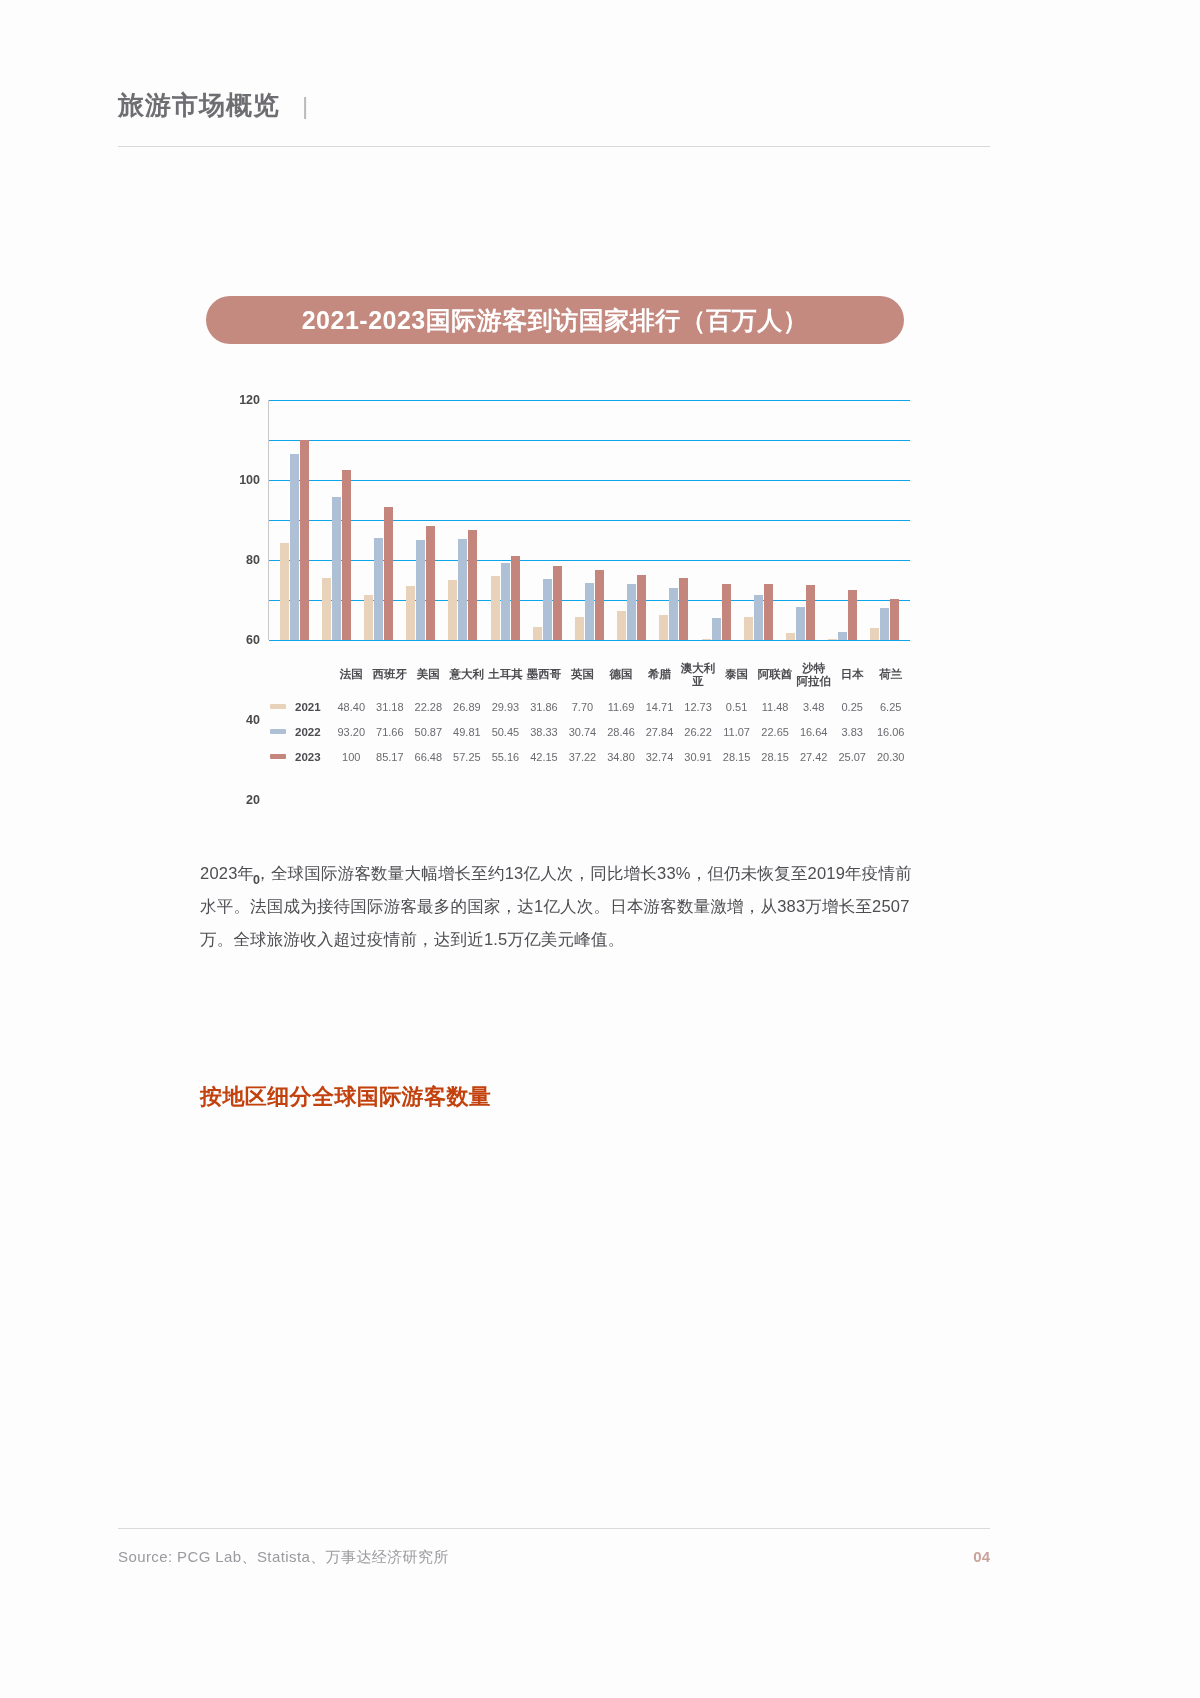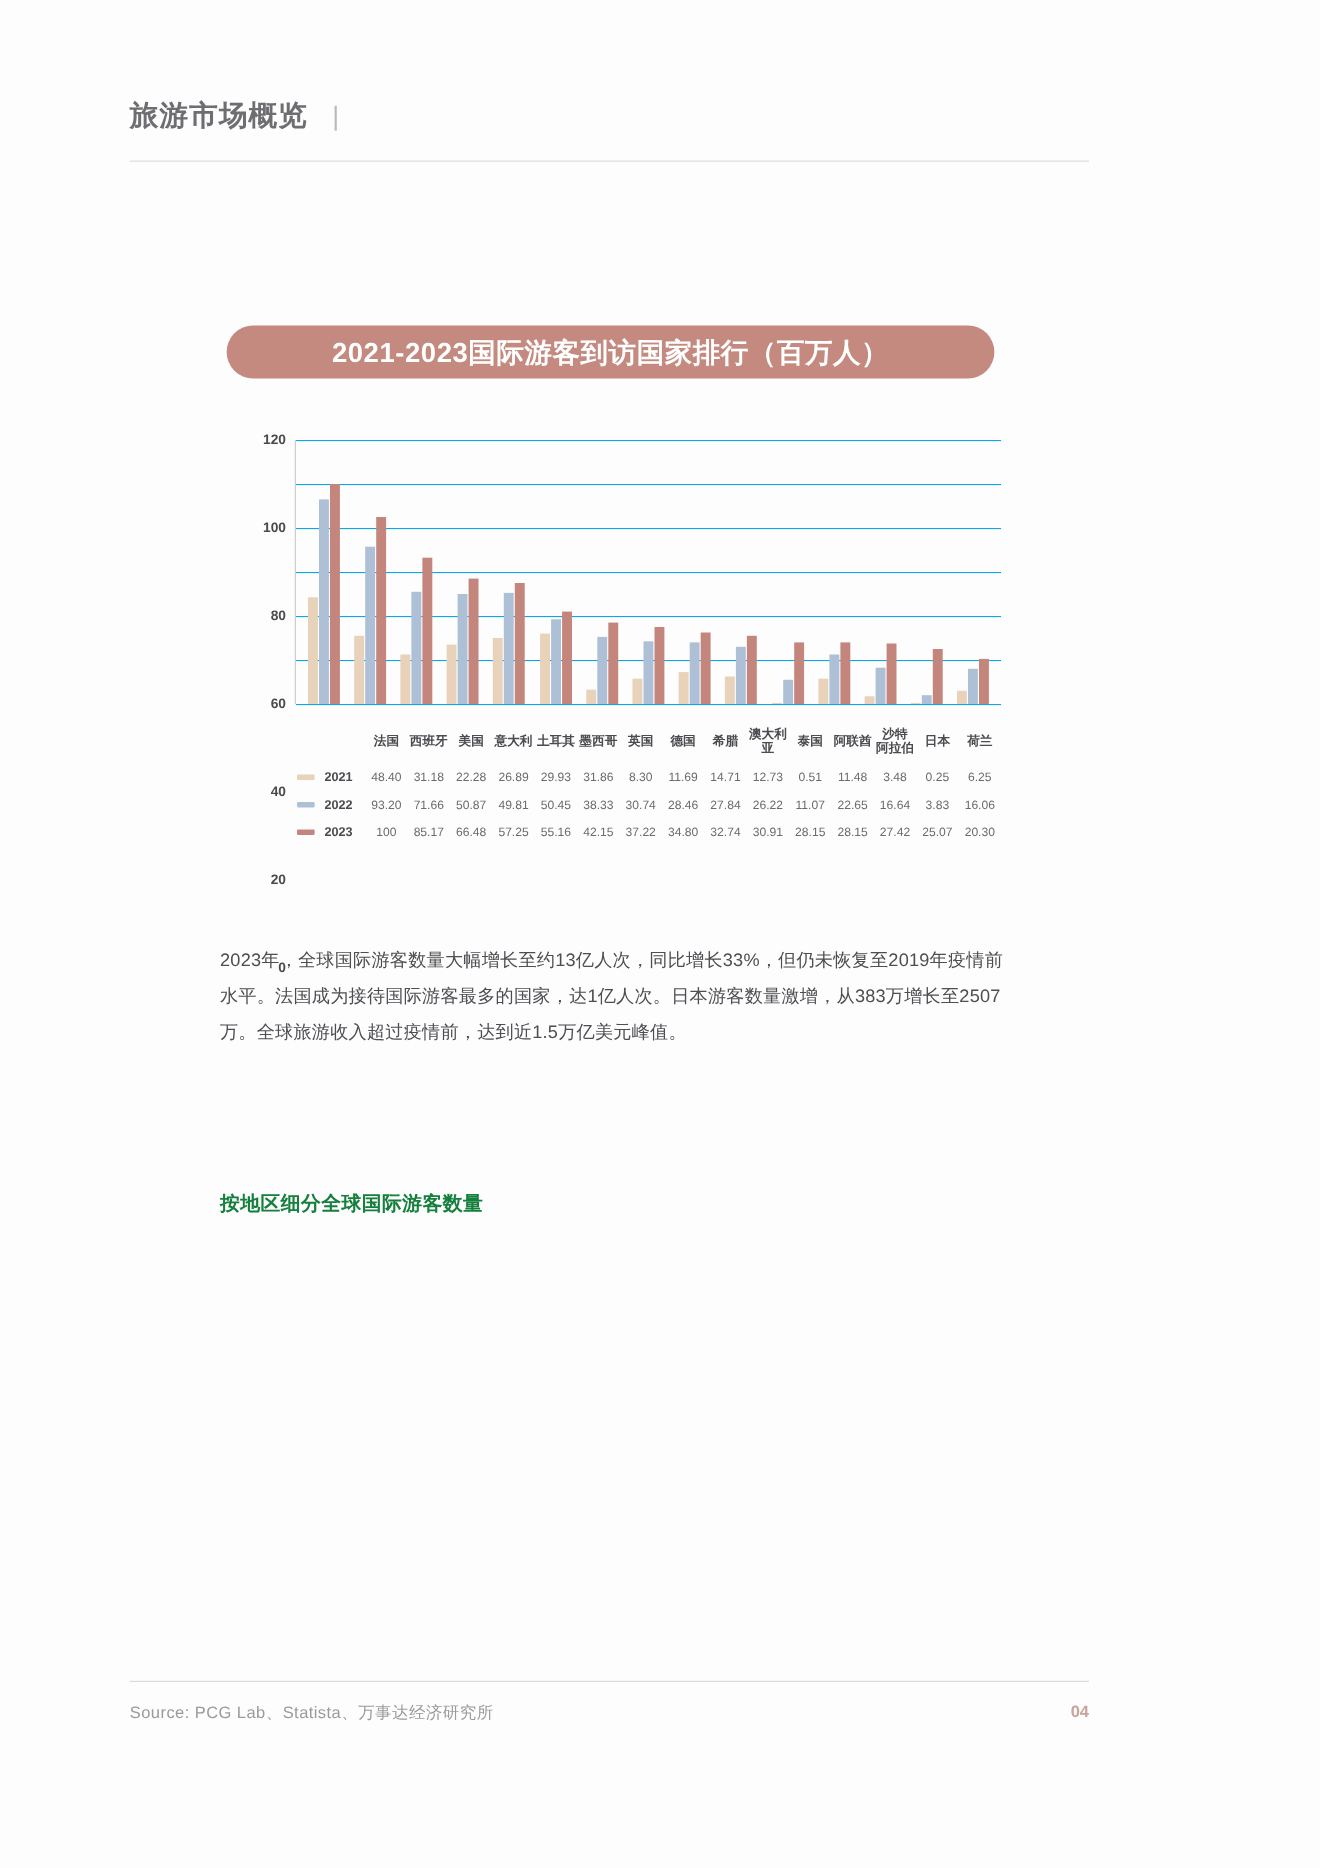--- a/index.html
+++ b/index.html
@@ -199,23 +199,23 @@
     color: #4d4d52;
     letter-spacing: .2px;
   }
   #para-1 { top: 840px; }
   #para-2 { top: 1118px; }
 
   .section-head {
     position: absolute;
     left: 200px;
     top: 1082px;
-    font-size: 18px;
-    font-weight: 700;
-    color: #15803d;
+    font-size: 22px;
+    font-weight: 700;
+    color: #c2410c;
     letter-spacing: .4px;
   }
 
   
   .footer-rule {
     position: absolute;
     left: 118px;
     top: 1528px;
     width: 872px;
     height: 1px;
@@ -380,21 +380,21 @@
                 <span class="legend-swatch y2021"></span>
                 <span class="legend-label">2021</span>
               </div>
             </td>
             <td>48.40</td>
             <td>31.18</td>
             <td>22.28</td>
             <td>26.89</td>
             <td>29.93</td>
             <td>31.86</td>
-            <td>8.30</td>
+            <td>7.70</td>
             <td>11.69</td>
             <td>14.71</td>
             <td>12.73</td>
             <td>0.51</td>
             <td>11.48</td>
             <td>3.48</td>
             <td>0.25</td>
             <td>6.25</td>
           </tr>
           <tr class="datarow">

